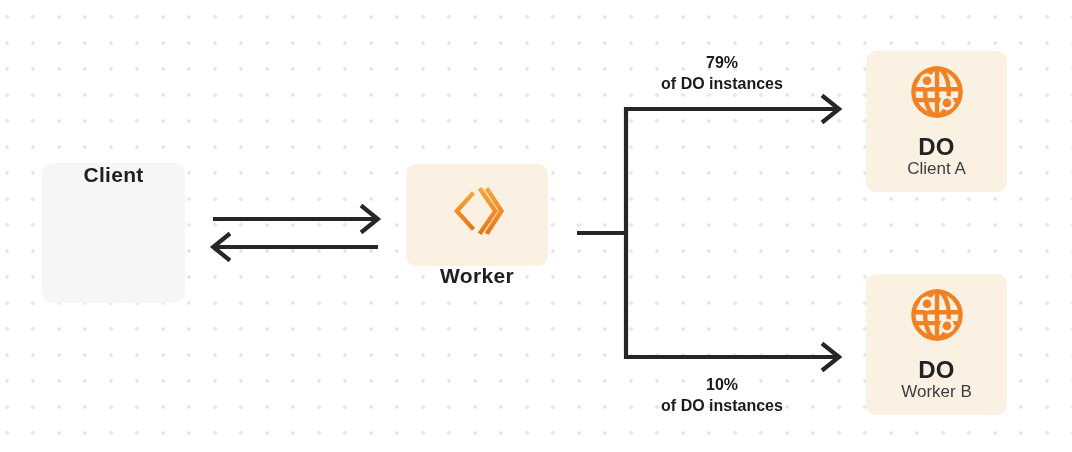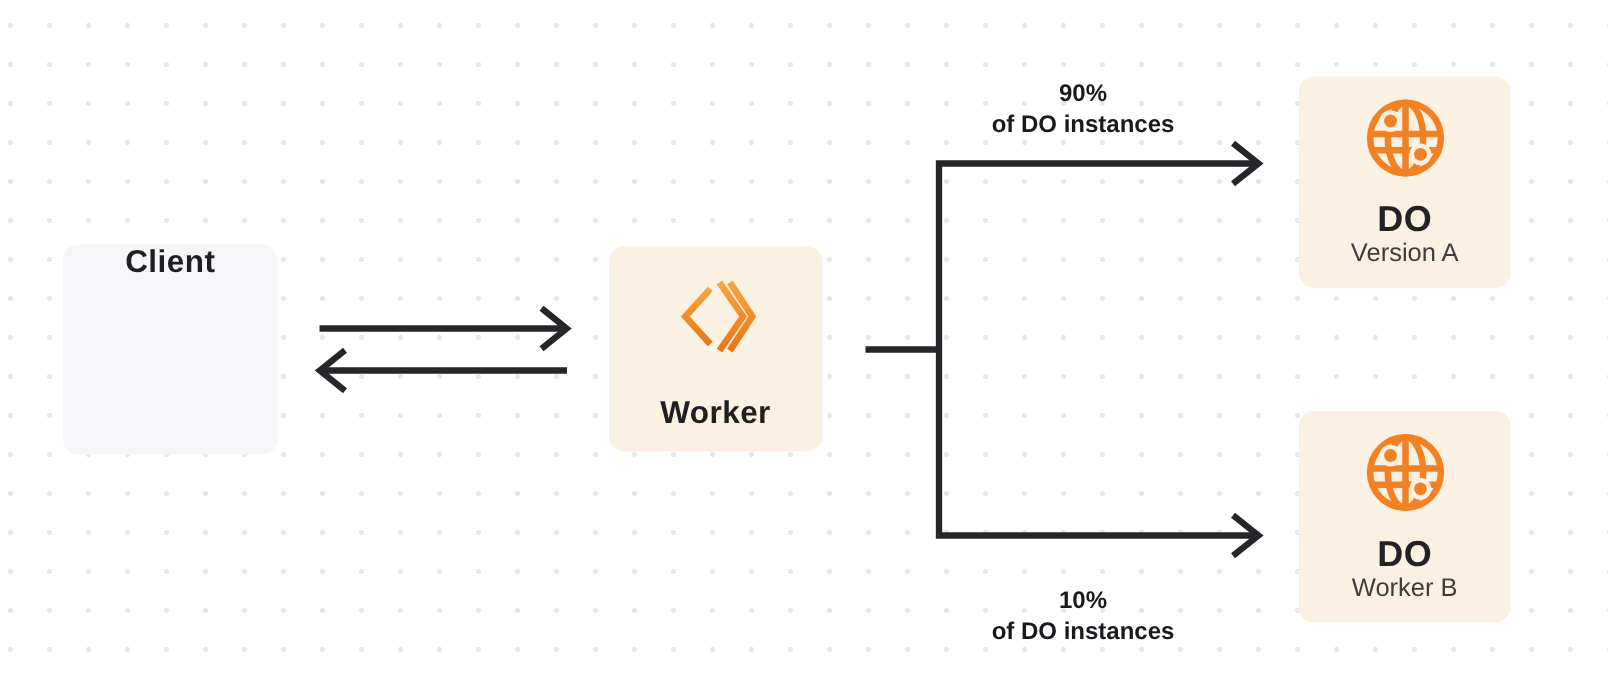--- a/index.html
+++ b/index.html
@@ -20,37 +20,37 @@
     stroke-linecap:butt;stroke-linejoin:miter;
   }
   .node{
     position:absolute;display:flex;flex-direction:column;
     align-items:center;
     border-radius:10px;box-sizing:border-box;
   }
   .node.gray{background:#f6f6f8;}
   .node.cream{background:#fbf1e3;}
   #client{left:42px;top:163px;width:143px;height:140px;}
-  #worker{left:406px;top:164px;width:142px;height:137px;justify-content:flex-start;padding-top:19px;}
+  #worker{left:406px;top:164px;width:142px;height:102px;justify-content:flex-start;padding-top:19px;}
   #doA{left:866px;top:51px;width:141px;height:141px;justify-content:flex-start;padding-top:12px;}
   #doB{left:866px;top:274px;width:141px;height:141px;justify-content:flex-start;padding-top:12px;}
   .node-label{
     font-size:21px;font-weight:700;color:#1f1f23;letter-spacing:.3px;line-height:24px;
   }
   #worker .icon{width:56px;height:56px;margin-bottom:25px;}
   .do .icon{width:58px;height:58px;margin-bottom:14px;}
   .icon svg{display:block;width:100%;height:100%;}
   .do-title{font-size:24px;font-weight:700;color:#222226;line-height:23px;letter-spacing:.3px;}
   .do-subtitle{font-size:17px;font-weight:400;color:#3c3c42;line-height:22px;}
   .edge-label{
     position:absolute;left:622px;width:200px;text-align:center;
     font-size:16px;font-weight:700;color:#1a1a1e;line-height:21px;
   }
   #edge-label-top{top:52px;}
-  #edge-label-bottom{top:390px;}
+  #edge-label-bottom{top:374px;}
 </style>
 </head>
 <body>
 
 <div class="canvas">
 
   <svg class="wires" viewBox="0 0 1072 452">
 
     <path d="M213 219 H377"></path>
     <polyline points="361,205.5 377.8,219 361,232.5"></polyline>
@@ -97,21 +97,21 @@
           <line x1="6.5" y1="29" x2="57.5" y2="29"></line>
           <line x1="8" y1="41" x2="56" y2="41"></line>
         </g>
         <circle cx="21" cy="19.5" r="8" fill="#fbf1e3"></circle>
         <circle cx="21" cy="19.5" r="4.7" fill="#f18122"></circle>
         <circle cx="43" cy="44" r="8" fill="#fbf1e3"></circle>
         <circle cx="43" cy="44" r="4.7" fill="#f18122"></circle>
       </svg>
     </span>
     <span class="do-title">DO</span>
-    <span class="do-subtitle">Version A</span>
+    <span class="do-subtitle">Client A</span>
   </div>
 
   <div class="node cream do" id="doB">
     <span class="icon">
       <svg viewBox="0 0 64 64">
         <g fill="none" stroke="#f18122" stroke-width="4.8">
           <circle cx="32" cy="32" r="26"></circle>
           <ellipse cx="32" cy="32" rx="13" ry="26"></ellipse>
           <line x1="32" y1="6" x2="32" y2="58"></line>
           <line x1="6.5" y1="29" x2="57.5" y2="29"></line>
@@ -121,21 +121,21 @@
         <circle cx="21" cy="19.5" r="4.7" fill="#f18122"></circle>
         <circle cx="43" cy="44" r="8" fill="#fbf1e3"></circle>
         <circle cx="43" cy="44" r="4.7" fill="#f18122"></circle>
       </svg>
     </span>
     <span class="do-title">DO</span>
     <span class="do-subtitle">Worker B</span>
   </div>
 
   <div class="edge-label" id="edge-label-top">
-    <div>90%</div>
+    <div>79%</div>
     <div>of DO instances</div>
   </div>
 
   <div class="edge-label" id="edge-label-bottom">
     <div>10%</div>
     <div>of DO instances</div>
   </div>
 
 </div>
 

